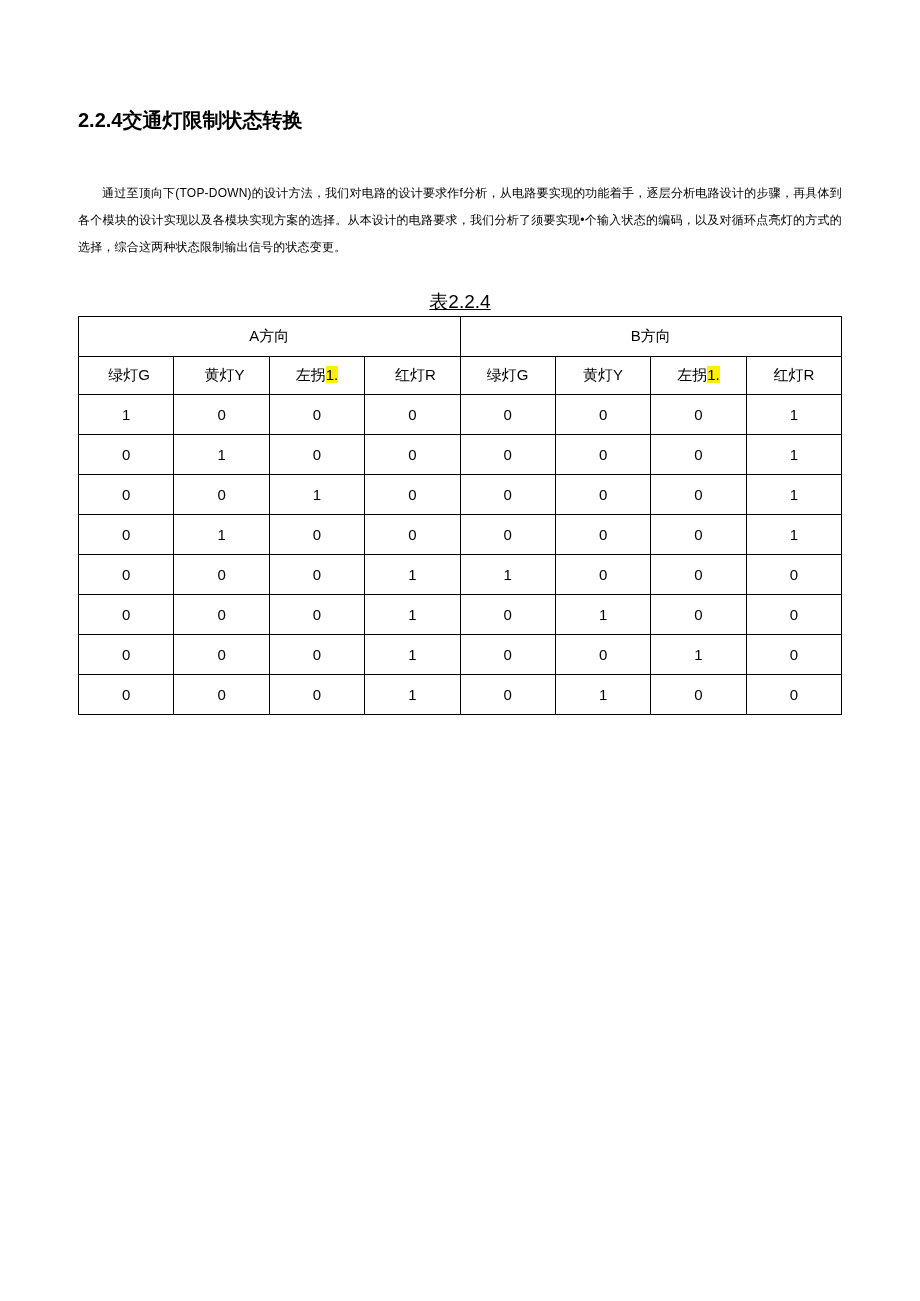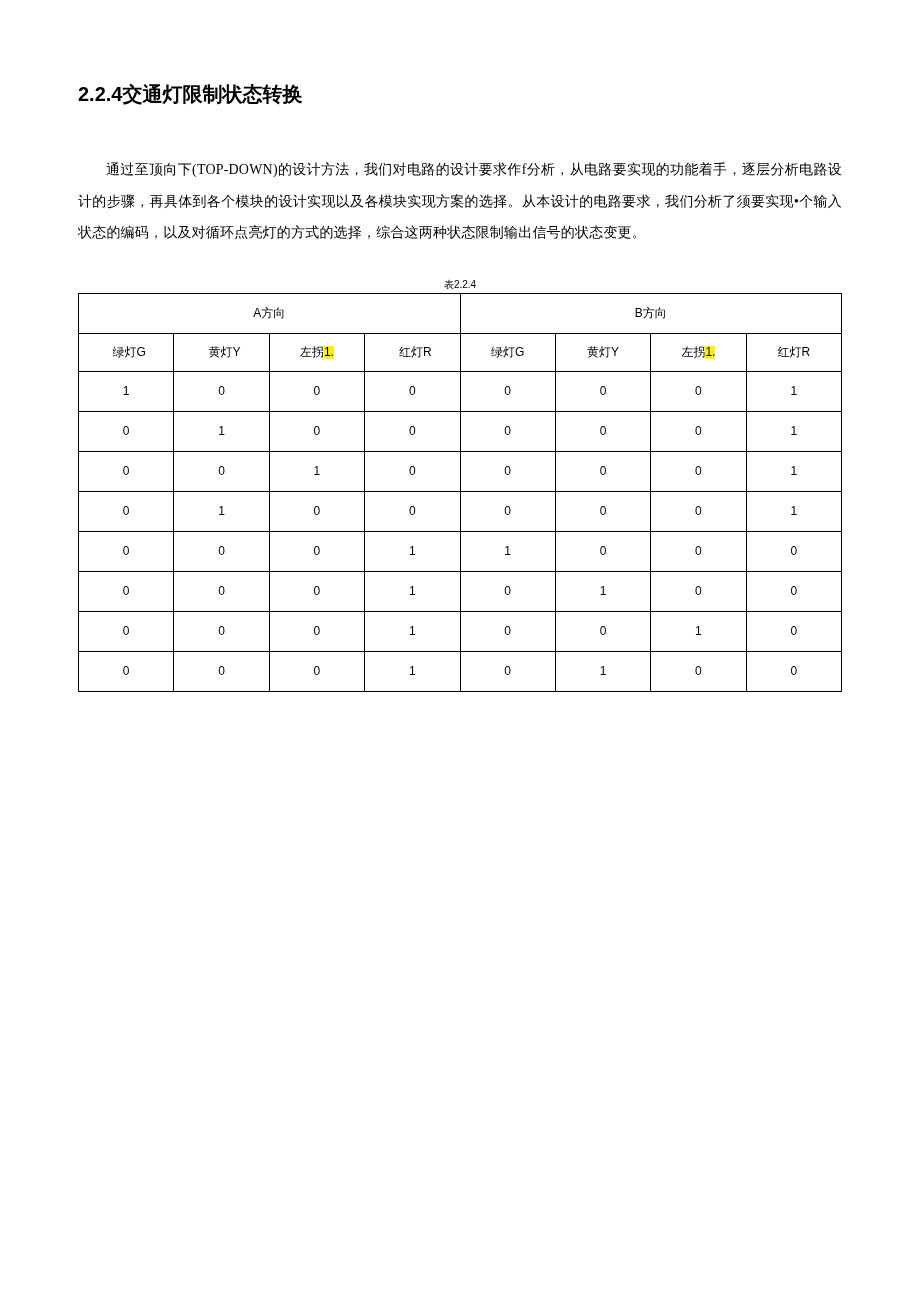--- a/index.html
+++ b/index.html
@@ -6,50 +6,50 @@
   html, body {
     margin: 0;
     padding: 0;
     background: #ffffff;
     font-family: "Microsoft YaHei", "SimSun", Arial, sans-serif;
     color: #000000;
   }
   .page {
     width: 920px;
     min-height: 1301px;
-    padding: 81px 78px 60px 78px;
+    padding: 107px 78px 60px 78px;
     position: relative;
   }
   .heading {
     font-size: 20px;
     font-weight: 700;
     margin: 0 0 46px 0;
     letter-spacing: 0;
   }
   .body-text {
-    font-size: 14px;
+    font-size: 12px;
     line-height: 2.25;
     text-indent: 2em;
     margin: 0 0 30px 0;
     letter-spacing: 0.2px;
     text-align: justify;
-    font-family: Liberation Serif, serif;
   }
   .table-caption {
     text-align: center;
-    font-size: 10px;
+    font-size: 19px;
     margin: 0;
     line-height: 1.2;
     padding-bottom: 2px;
+    text-decoration: underline;
   }
   table.state-table {
     width: 100%;
     border-collapse: collapse;
     table-layout: fixed;
-    font-size: 12px;
+    font-size: 15px;
   }
   table.state-table th,
   table.state-table td {
     border: 1px solid #000;
     height: 40px;
     text-align: center;
     vertical-align: middle;
     font-weight: 400;
     padding: 0;
   }

